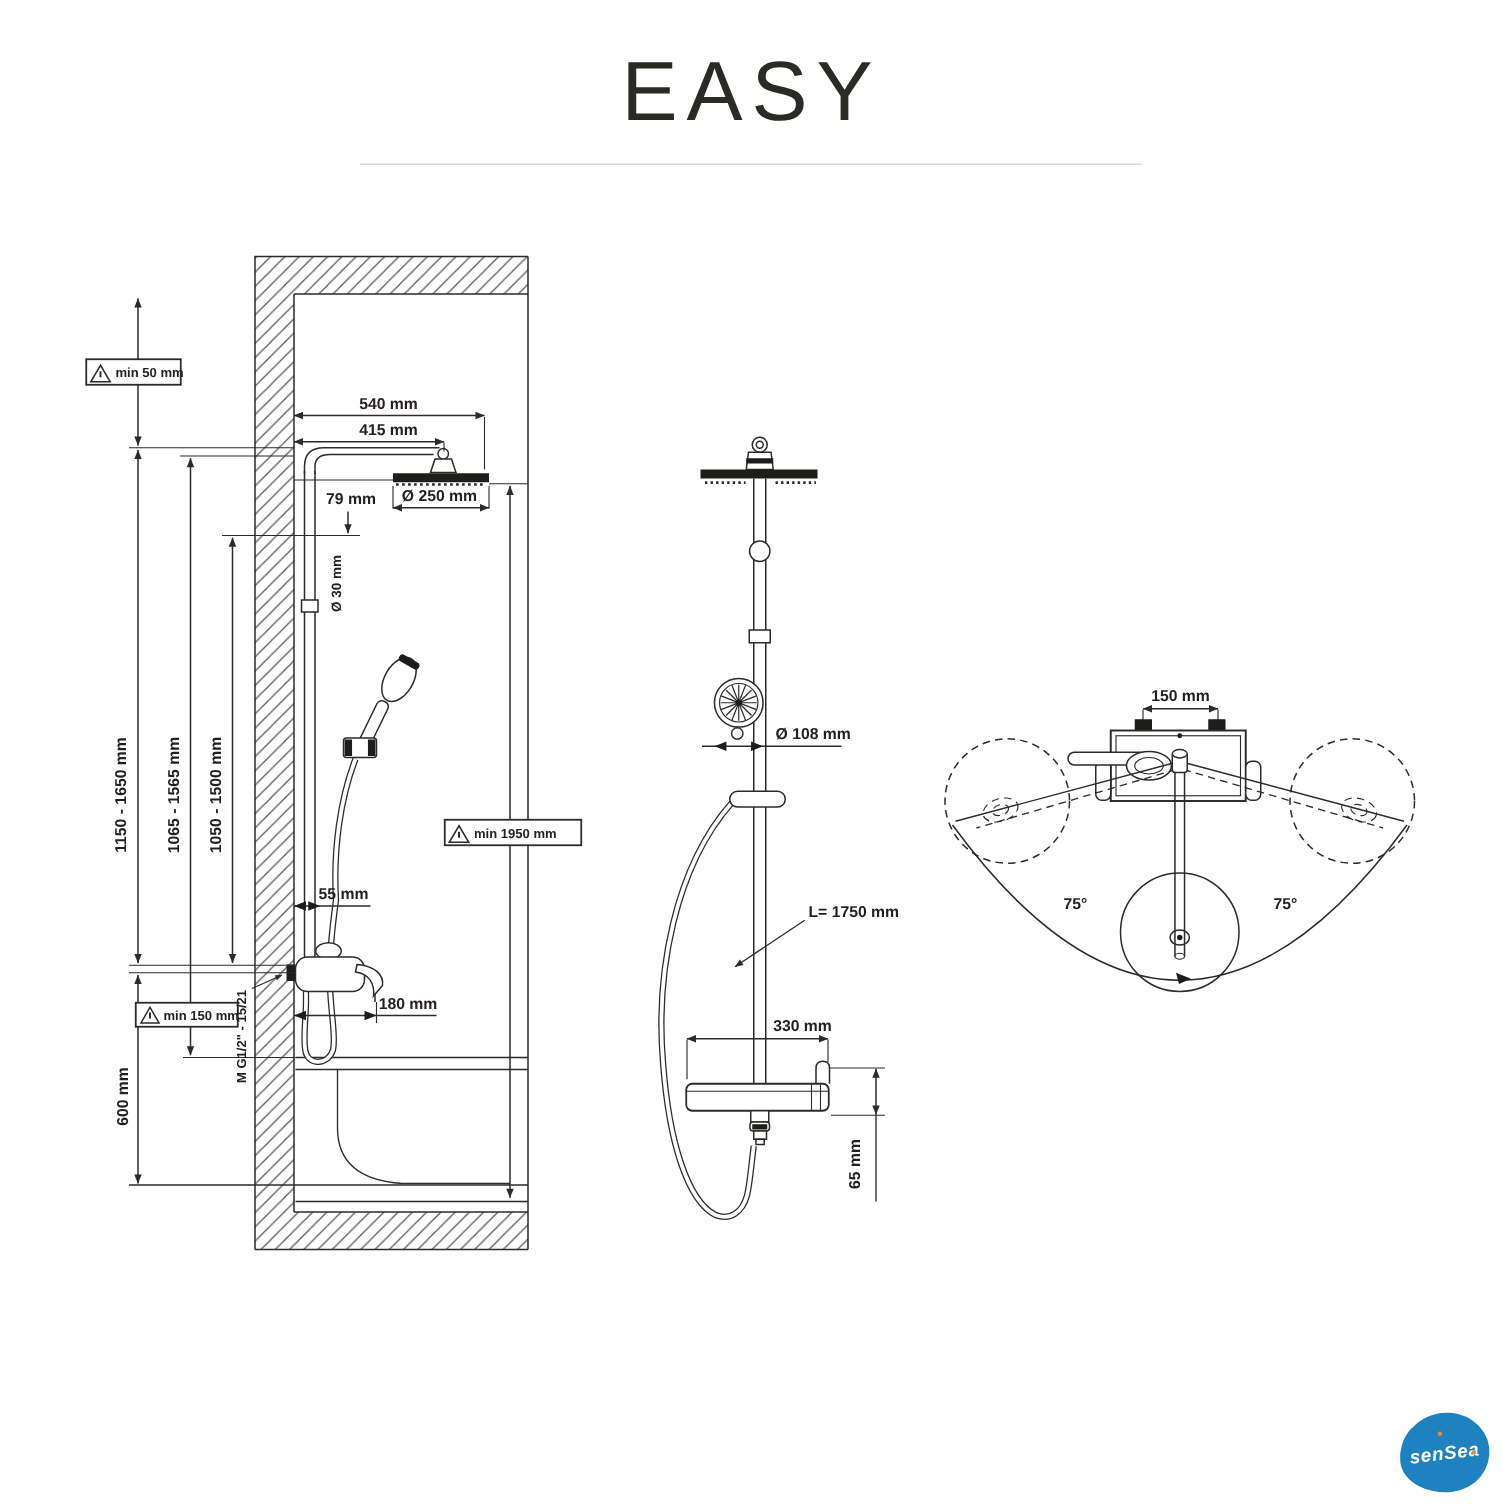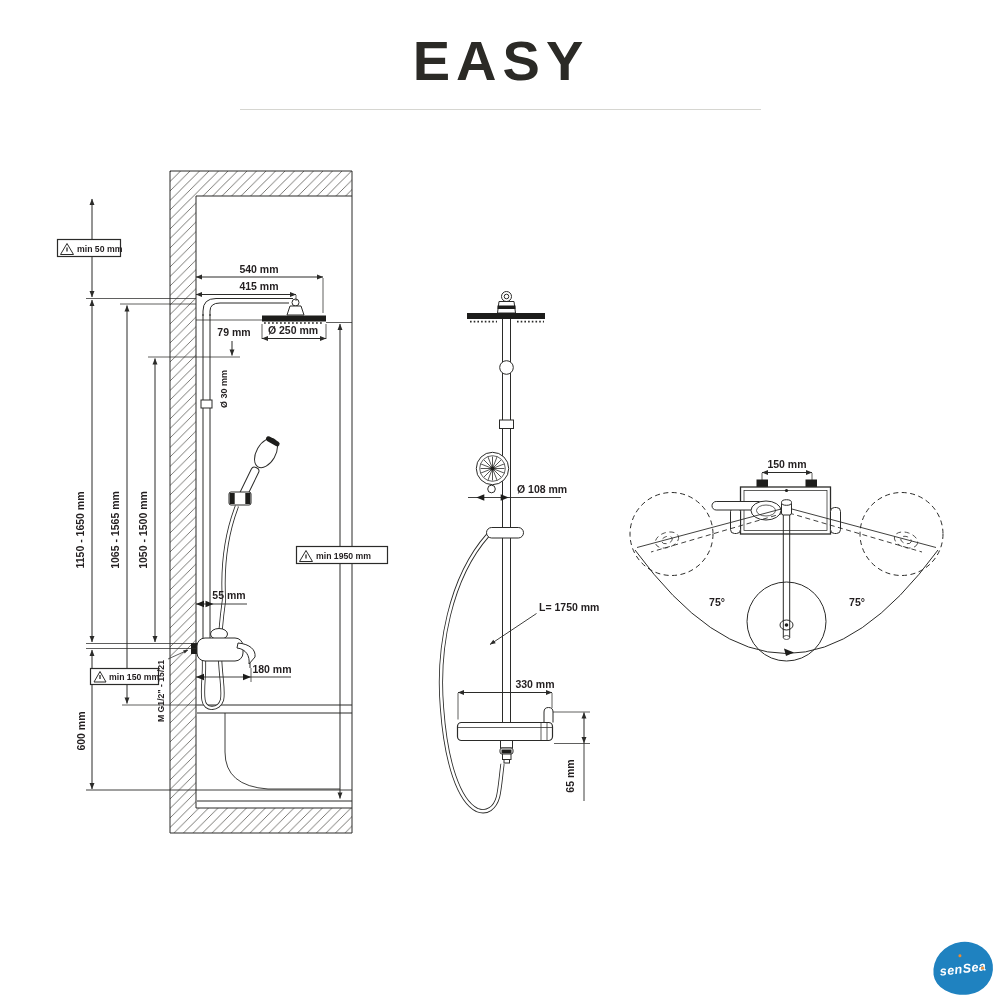--- a/index.html
+++ b/index.html
@@ -1,19 +1,19 @@
 <!DOCTYPE html>
 <html><head>
 <meta charset="utf-8">
 <style>
   html,body{margin:0;padding:0;background:#fff;}
   body{width:1002px;height:1004px;position:relative;overflow:hidden;
        font-family:"Liberation Sans",sans-serif;}
   .title{position:absolute;top:28px;left:0;width:100%;text-align:center;
-         font-size:56px;font-weight:700;letter-spacing:6px;color:#2b2a26;}
+         font-size:56px;font-weight:400;letter-spacing:6px;color:#2b2a26;}
   .divider{position:absolute;top:109px;left:240px;width:521px;height:0;
            border-top:1px solid #d6d6d1;}
   svg text{font-family:"Liberation Sans",sans-serif;}
   .ln{stroke:#2b2b29;stroke-width:1;fill:none;}
   .th{stroke:#2b2b29;stroke-width:0.75;fill:none;}
   .md{stroke:#2b2b29;stroke-width:0.9;fill:none;}
   .tk{stroke:#2b2b29;stroke-width:1.3;fill:none;}
   .fl{fill:#1d1d1b;stroke:none;}
   .wh{fill:#ffffff;}
   .dsh{stroke-dasharray:5 3.5;}

